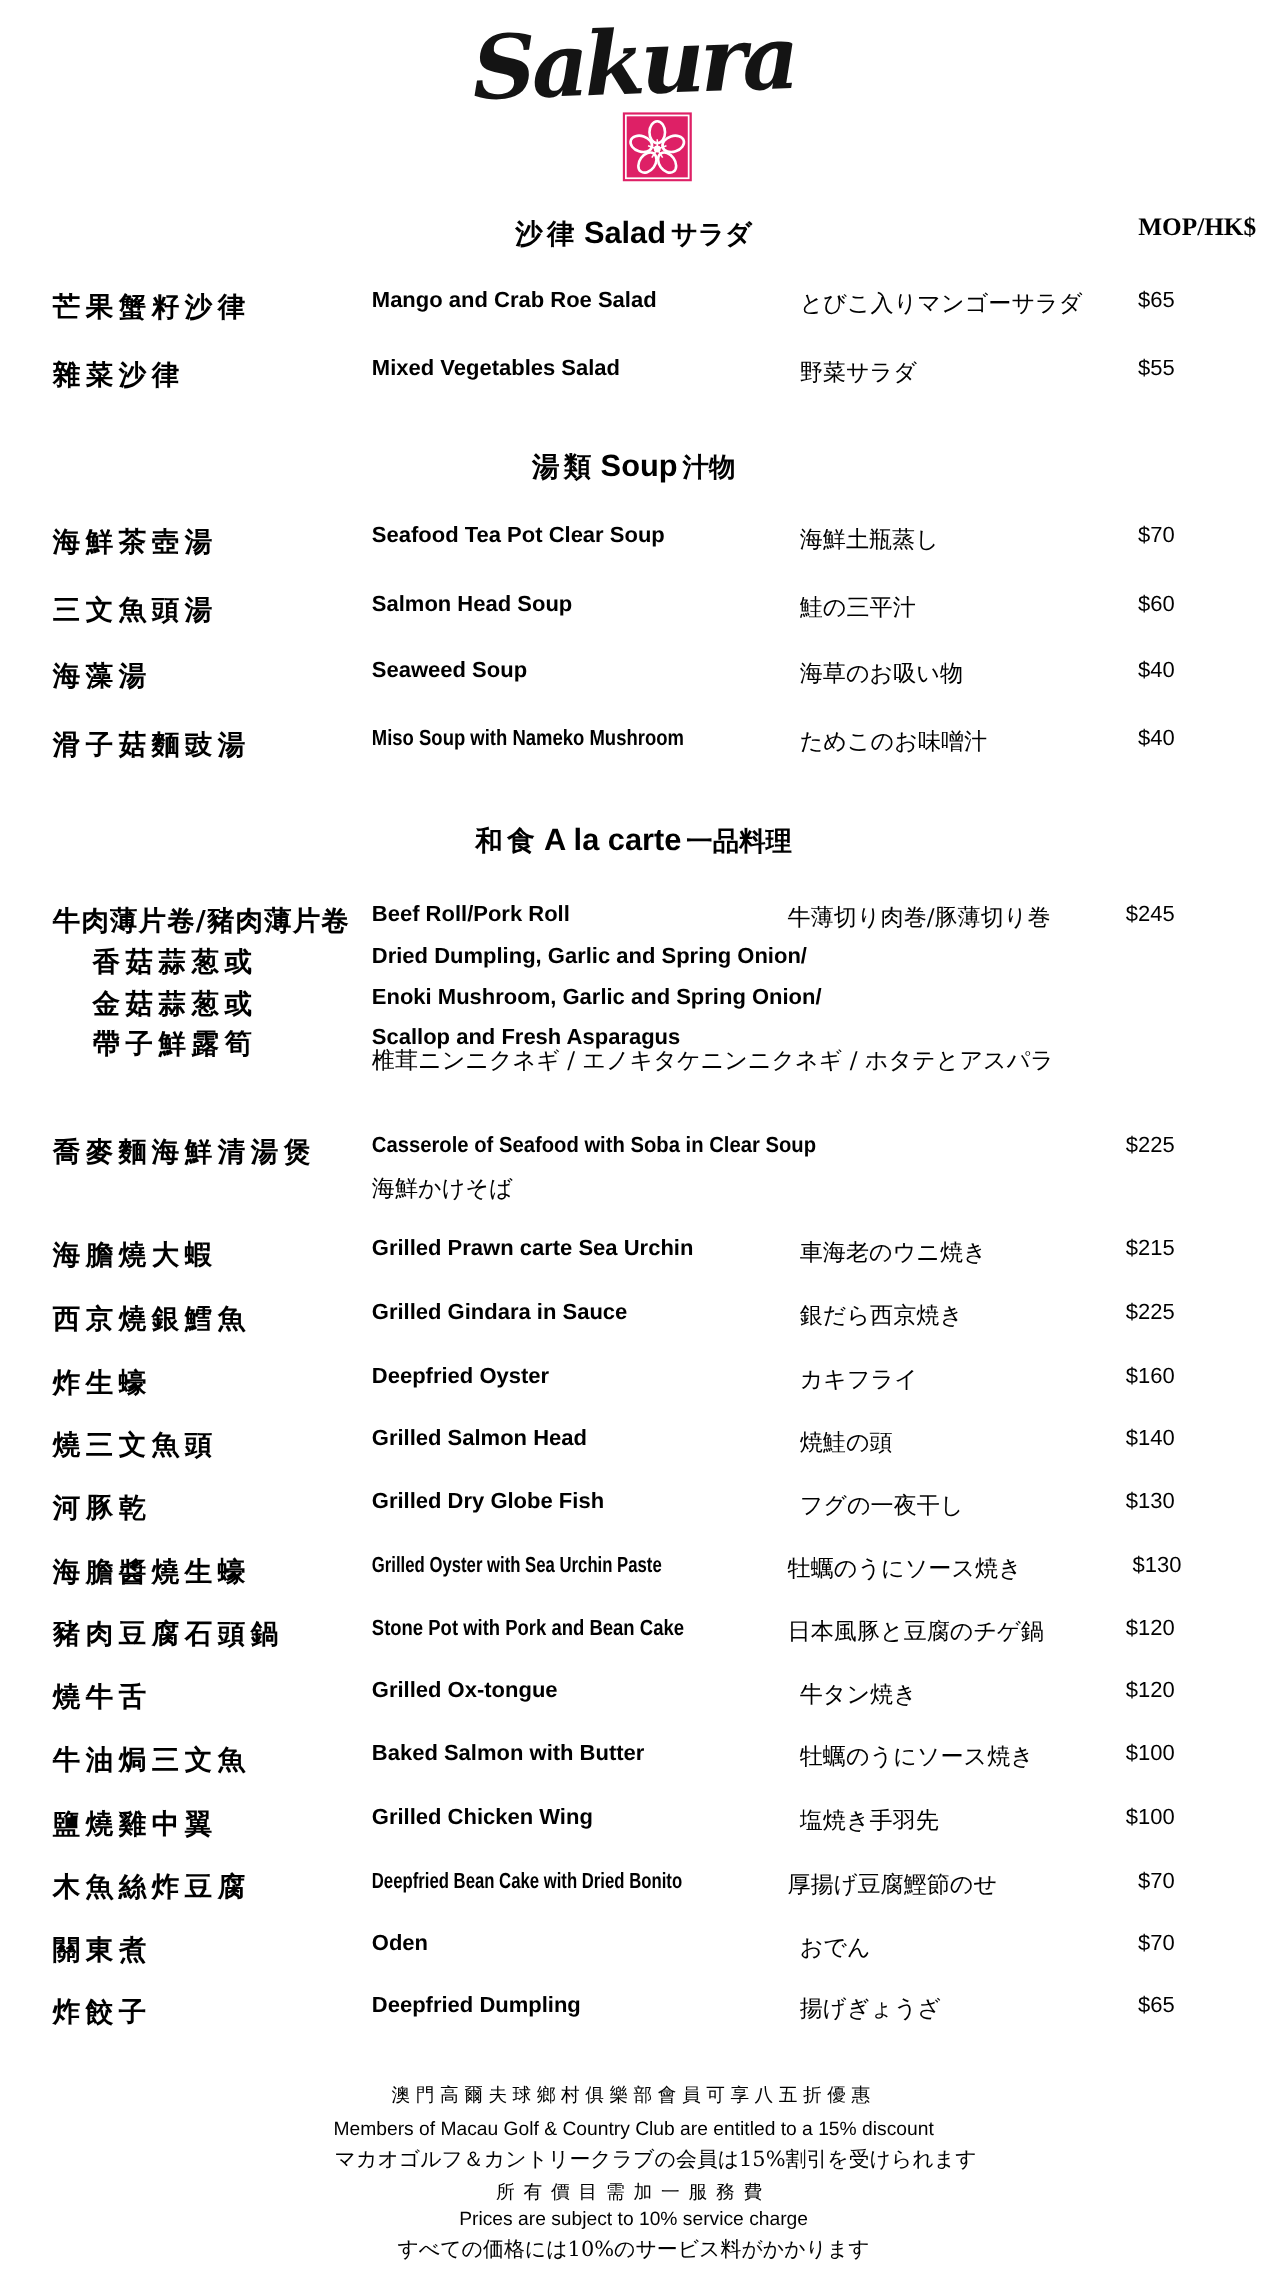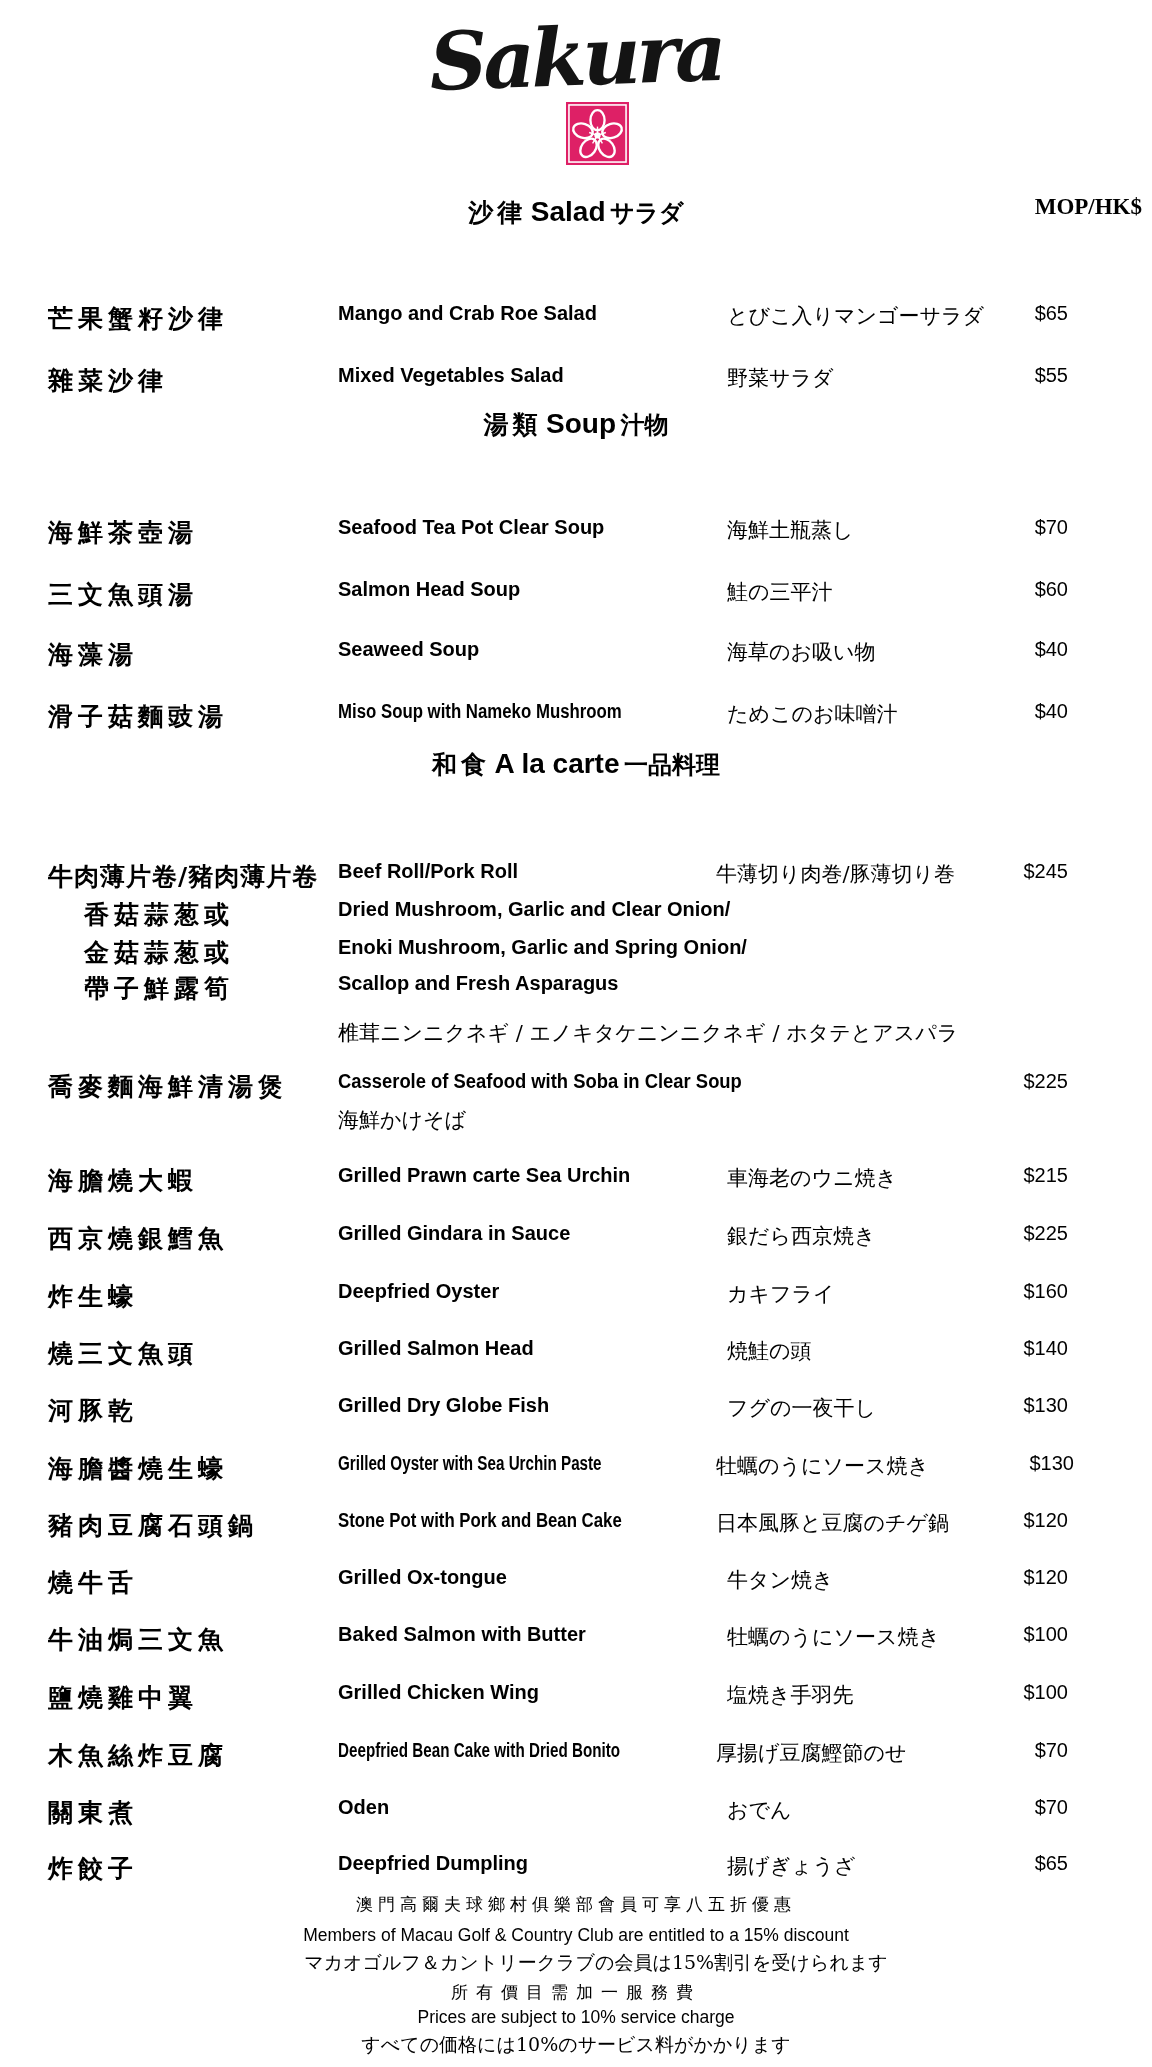--- a/index.html
+++ b/index.html
@@ -19,21 +19,21 @@
   .mop {
     position:absolute; right:10px; top:194px;
     font-family:"Liberation Serif", serif; font-weight:bold; font-size:23px;
   }
   
   .sec-title { position:absolute; left:0; width:100%; text-align:center; white-space:nowrap; }
   .t-zh { font-family:"DejaVu Serif", serif; font-weight:bold; font-size:25px; letter-spacing:4px; }
   .t-en { font-family:"Liberation Sans", sans-serif; font-weight:bold; font-size:28px; }
   .t-ja { font-family:"DejaVu Serif", serif; font-weight:bold; font-size:24px; }
   
-  .row { position:absolute; left:0; top:0; width:100%; height:32px;margin-top:40px; }
+  .row { position:absolute; left:0; top:0; width:100%; height:32px; }
   .zh {
     position:absolute; left:48px; white-space:nowrap;
     font-family:"DejaVu Serif", serif; font-weight:600; font-size:25px; letter-spacing:5px;
   }
   .zh.indent { left:84px; }
   .en {
     position:absolute; left:338px; white-space:nowrap;
     font-family:"Liberation Sans", sans-serif; font-weight:bold; font-size:20px;
   }
   .ja {
@@ -144,31 +144,31 @@
   </div>
 
   <div class="row" style="top:820px;">
     <span class="zh" style="letter-spacing:1px;">牛肉薄片卷/豬肉薄片卷</span>
     <span class="en">Beef Roll/Pork Roll</span>
     <span class="ja" style="left:716px;">牛薄切り肉巻/豚薄切り巻</span>
     <span class="price">$245</span>
   </div>
   <div class="row" style="top:858px;">
     <span class="zh indent">香菇蒜葱或</span>
-    <span class="en">Dried Mushroom, Garlic and Clear Onion/</span>
+    <span class="en">Dried Dumpling, Garlic and Spring Onion/</span>
   </div>
   <div class="row" style="top:896px;">
     <span class="zh indent">金菇蒜葱或</span>
     <span class="en">Enoki Mushroom, Garlic and Spring Onion/</span>
   </div>
   <div class="row" style="top:932px;">
     <span class="zh indent">帶子鮮露筍</span>
     <span class="en">Scallop and Fresh Asparagus</span>
   </div>
-  <div class="row" style="top:979px;text-align:center;">
+  <div class="row" style="top:950px;text-align:center;">
     <span class="ja at-en-col">椎茸ニンニクネギ / エノキタケニンニクネギ / ホタテとアスパラ</span>
   </div>
 
   <div class="row" style="top:1030px;">
     <span class="zh">喬麥麵海鮮清湯煲</span>
     <span class="en cond1">Casserole of Seafood with Soba in Clear Soup</span>
     <span class="price">$225</span>
   </div>
   <div class="row" style="top:1066px;">
     <span class="ja at-en-col">海鮮かけそば</span>

